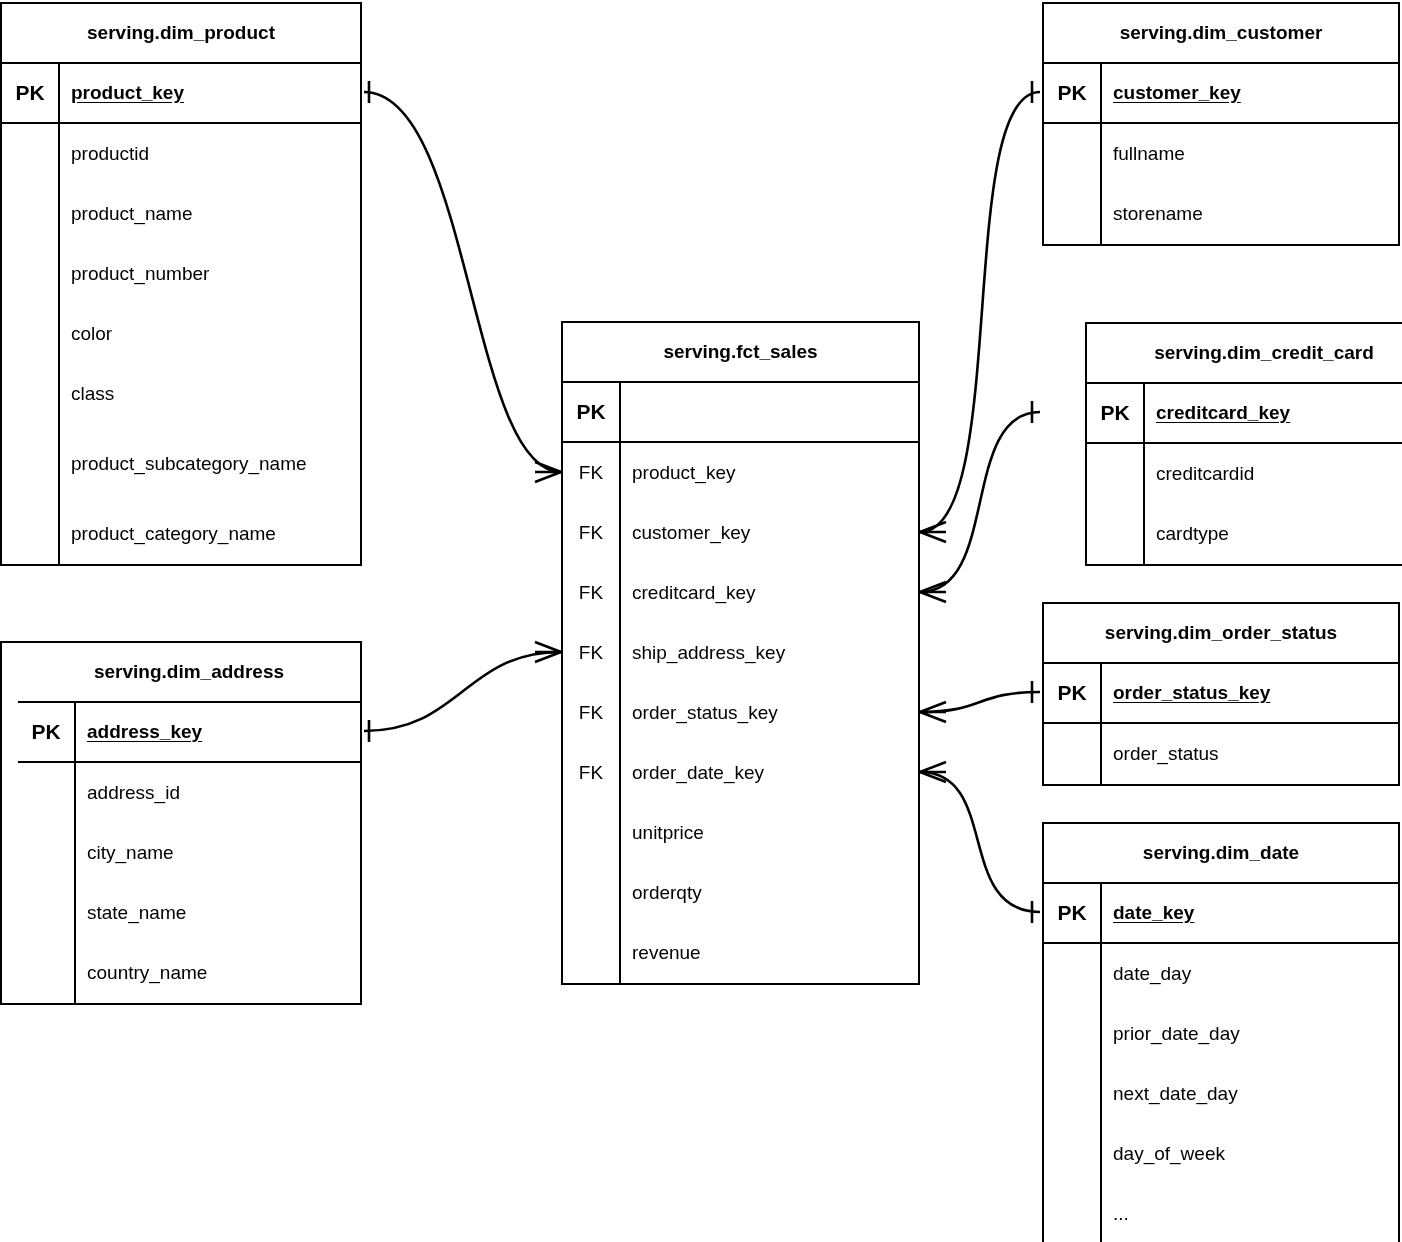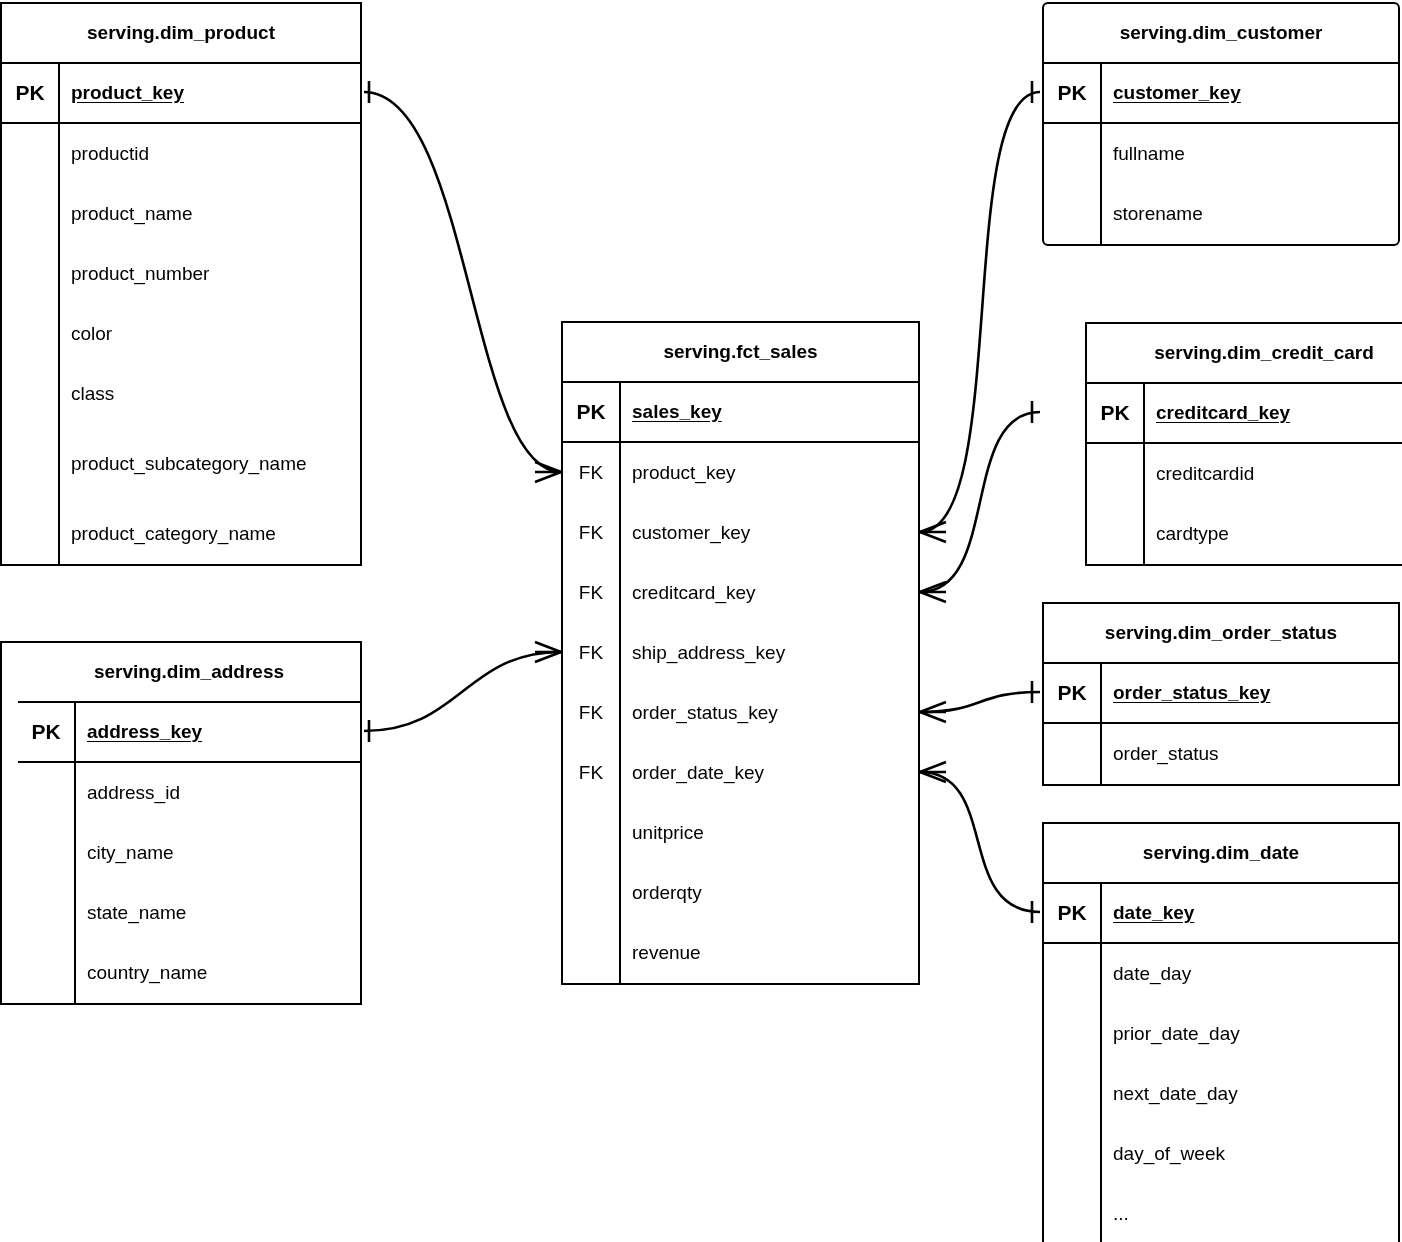--- a/index.html
+++ b/index.html
@@ -202,23 +202,20 @@
         <div class="field-cell">state_name</div>
         <div class="field-cell">country_name</div>
       </div>
     </div>
   </div>
 
   <div class="entity" style="left:561px; top:321px; width:359px;">
     <div class="entity-title">serving.fct_sales</div>
     <div class="pk-row">
       <div class="pk-tag">PK</div>
-      <div class="pk-name">
-          <span class="u">sales_key</span>
-        </div>
     </div>
     <div class="body-rows">
       <div class="tag-col">
         <div class="tag-cell">FK</div>
         <div class="tag-cell">FK</div>
         <div class="tag-cell">FK</div>
         <div class="tag-cell">FK</div>
         <div class="tag-cell">FK</div>
         <div class="tag-cell">FK</div>
         <div class="tag-cell"></div>
@@ -232,21 +229,21 @@
         <div class="field-cell">ship_address_key</div>
         <div class="field-cell">order_status_key</div>
         <div class="field-cell">order_date_key</div>
         <div class="field-cell">unitprice</div>
         <div class="field-cell">orderqty</div>
         <div class="field-cell">revenue</div>
       </div>
     </div>
   </div>
 
-  <div class="entity" style="left:1042px; top:2px; width:358px;border-radius:6px;">
+  <div class="entity" style="left:1042px; top:2px; width:358px;">
     <div class="entity-title">serving.dim_customer</div>
     <div class="pk-row">
       <div class="pk-tag">PK</div>
       <div class="pk-name">
           <span class="u">customer_key</span>
         </div>
     </div>
     <div class="body-rows">
       <div class="tag-col">
         <div class="tag-cell"></div>

